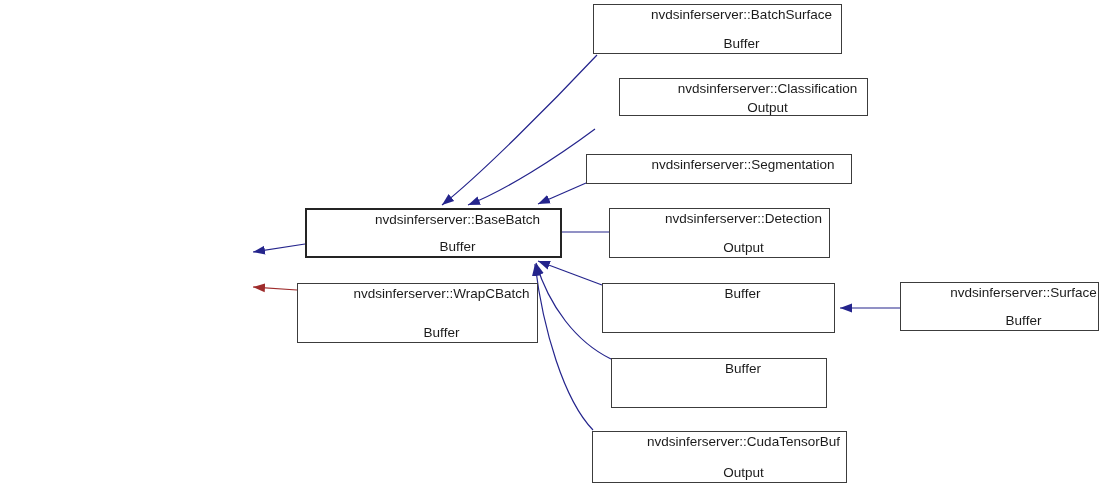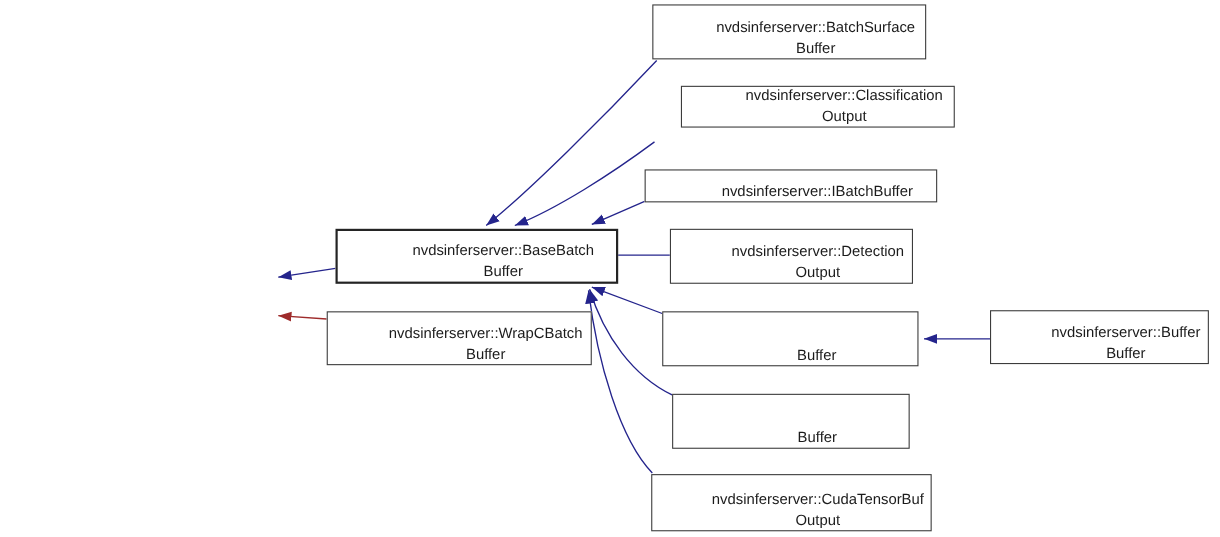--- a/index.html
+++ b/index.html
@@ -22,21 +22,21 @@
   .edge{fill:none;stroke-width:1.2px;}
   .edge-public{stroke:var(--edge-blue);}
   .edge-private{stroke:var(--edge-red);}
   .arrow-public{fill:var(--edge-blue);}
   .arrow-private{fill:var(--edge-red);}
   .node{
     position:absolute;z-index:2;box-sizing:border-box;
     background:var(--node-bg);
     border:1px solid var(--node-border);
     color:var(--node-text);
-    display:flex;flex-direction:column;align-items:center;justify-content:flex-end;
+    display:flex;flex-direction:column;align-items:center;justify-content:space-between;
     text-align:center;font-size:13.5px;line-height:19px;
     cursor:pointer;white-space:nowrap;padding-left:48px;
   }
   .node.major{border-width:2px;border-color:#242424;}
   .node span:empty{display:none;}
 </style>
 </head>
 <body>
 
 <div class="canvas">
@@ -62,37 +62,37 @@
     <path class="edge edge-public" d="M305,244 L253,252" marker-end="url(#arrow-public)"></path>
     <path class="edge edge-private" d="M297,290 L253,287" marker-end="url(#arrow-private)"></path>
   </svg>
 
 
   <div class="node major" style="left:305px;top:208px;width:257px;height:50px">
     <span>nvdsinferserver::BaseBatch</span>
     <span>Buffer</span>
   </div>
 
-  <div class="node" style="left:297px;top:283px;width:241px;height:49px">
+  <div class="node" style="left:297px;top:283px;width:241px;height:60px">
     <span>nvdsinferserver::WrapCBatch</span>
     <span>Buffer</span>
   </div>
 
   <div class="node" style="left:593px;top:4px;width:249px;height:50px">
     <span>nvdsinferserver::BatchSurface</span>
     <span>Buffer</span>
   </div>
 
   <div class="node" style="left:619px;top:78px;width:249px;height:38px">
     <span>nvdsinferserver::Classification</span>
     <span>Output</span>
   </div>
 
   <div class="node" style="left:586px;top:154px;width:266px;height:30px">
-    <span>nvdsinferserver::IBatchBuffer</span>
+    <span>nvdsinferserver::Segmentation</span>
 
   </div>
 
   <div class="node" style="left:609px;top:208px;width:221px;height:50px">
     <span>nvdsinferserver::Detection</span>
     <span>Output</span>
   </div>
 
   <div class="node" style="left:602px;top:283px;width:233px;height:50px">
     <span>Buffer</span>
@@ -101,17 +101,17 @@
   <div class="node" style="left:611px;top:358px;width:216px;height:50px">
     <span>Buffer</span>
   </div>
 
   <div class="node" style="left:592px;top:431px;width:255px;height:52px">
     <span>nvdsinferserver::CudaTensorBuf</span>
     <span>Output</span>
   </div>
 
   <div class="node" style="left:900px;top:282px;width:199px;height:49px">
-    <span>nvdsinferserver::Buffer</span>
+    <span>nvdsinferserver::Surface</span>
     <span>Buffer</span>
   </div>
 
 </div>
 
 </body></html>

